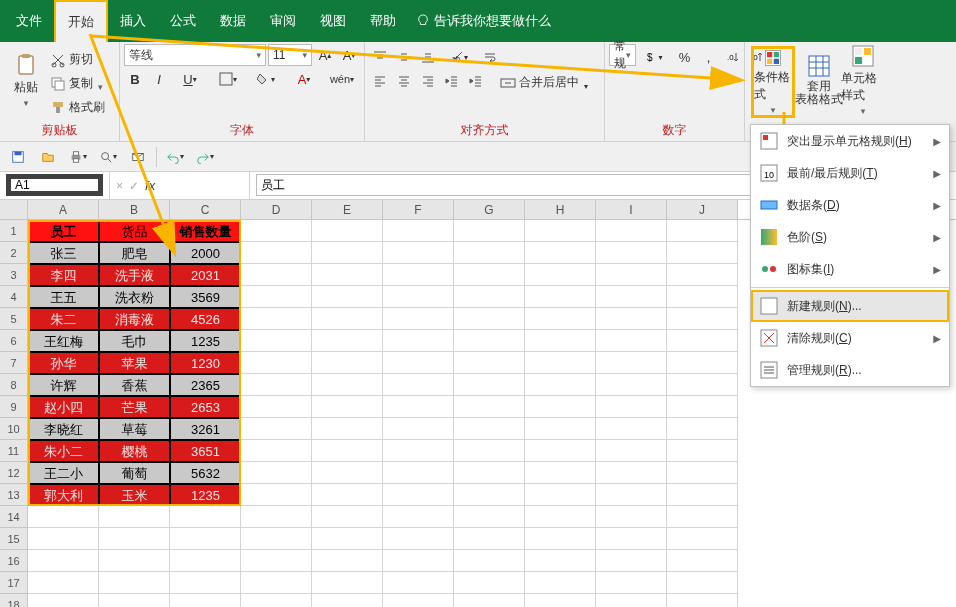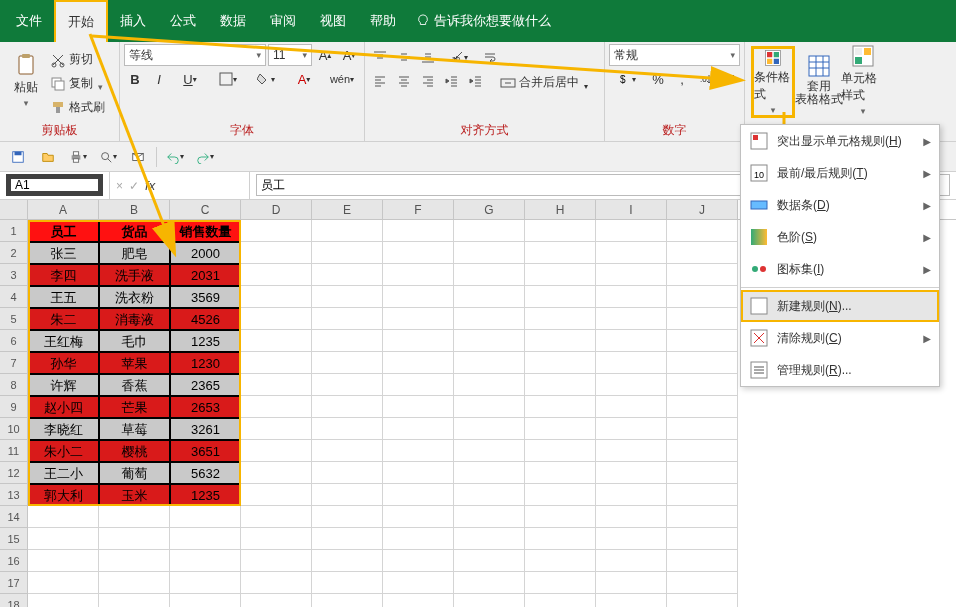--- a/index.html
+++ b/index.html
@@ -48,25 +48,25 @@
 .colhdrs { display: flex; height: 20px; border-bottom: 1px solid #c6c6c6; }
 .corner { width: 28px; background: #e6e6e6; border-right: 1px solid #c6c6c6; }
 .colh { width: 71px; background: #e6e6e6; text-align: center; font-size: 12px; color: #555; line-height: 20px; border-right: 1px solid #c6c6c6; }
 .rows { }
 .row { display: flex; height: 22px; }
 .rh { width: 28px; background: #e6e6e6; text-align: center; font-size: 11px; color: #555; line-height: 22px; border-right: 1px solid #c6c6c6; border-bottom: 1px solid #c6c6c6; }
 .cell { width: 71px; border-right: 1px solid #d4d4d4; border-bottom: 1px solid #d4d4d4; font-size: 13px; line-height: 22px; text-align: center; color: #000; }
 
 
 .tblcell { border: 0.5px solid #000; background: #c9c9c9; font-size: 13px; font-weight: 500; }
-.tblcell.red { background: #d91a1a; color: #000000; }
+.tblcell.red { background: #d91a1a; color: #e5e5e5; }
 .tblcell.brightred { background: #ff1111; }
 
 
-.cfmenu { position: absolute; right: 16px; top: 124px; width: 200px; background: #fff; border: 1px solid #c0c0c0; box-shadow: 2px 2px 6px rgba(0,0,0,0.2); z-index: 20; }
+.cfmenu { position: absolute; right: 6px; top: 124px; width: 200px; background: #fff; border: 1px solid #c0c0c0; box-shadow: 2px 2px 6px rgba(0,0,0,0.2); z-index: 20; }
 .cfmenu .item { display: flex; align-items: center; gap: 8px; padding: 6px 8px; font-size: 12px; color: #333; cursor: pointer; position: relative; }
 .cfmenu .item .mic { width: 20px; height: 20px; }
 .cfmenu .item .arr { margin-left: auto; font-size: 10px; color: #666; }
 .cfmenu .sep { height: 1px; background: #d0d0d0; margin: 2px 0; }
 .cfmenu .item.hi { background: #e6e6e6; outline: 2px solid #f7b500; outline-offset: -2px; }
 
 
 .arrow { position: absolute; z-index: 15; pointer-events: none; }
 
 u.hk { text-decoration: underline; }
@@ -246,21 +246,21 @@
             </svg>
             <span>合并后居中</span>
             <span style="font-size:8px;margin-left:2px">▾</span>
           </div>
       </div>
     </div>
     <div class="group-label">对齐方式</div>
   </div>
 
   <div class="group" style="width:140px">
-    <div class="group-body" style="flex-direction:column;width:100%">
+    <div class="group-body" style="flex-direction:row;width:100%">
       <div class="sel" style="width:100%">
           <span>常规</span>
           <span class="dd">▾</span>
         </div>
       <div class="btnrow">
         <div class="ibtn wider">
             <svg viewBox="0 0 14 14">
               <text x="2" y="11" font-size="10">$</text>
             </svg>
             <span style="font-size:8px"> ▾</span>
@@ -394,21 +394,21 @@
       <div class="colh">F</div>
       <div class="colh">G</div>
       <div class="colh">H</div>
       <div class="colh">I</div>
       <div class="colh">J</div>
     </div>
   <div class="rows" id="rows">
       <div class="row">
         <div class="rh">1</div>
         <div class="cell tblcell brightred" style="font-weight: 600;">员工</div>
-        <div class="cell tblcell brightred" style="font-weight: 700;">货品</div>
+        <div class="cell tblcell brightred" style="font-weight: 400;">货品</div>
         <div class="cell tblcell brightred" style="font-weight: 600;">销售数量</div>
         <div class="cell"></div>
         <div class="cell"></div>
         <div class="cell"></div>
         <div class="cell"></div>
         <div class="cell"></div>
         <div class="cell"></div>
         <div class="cell"></div>
       </div>
       <div class="row">

